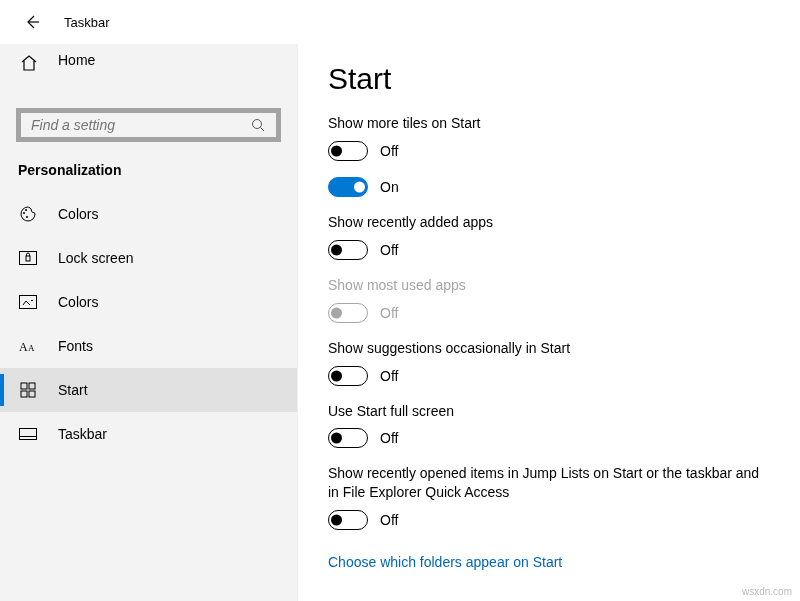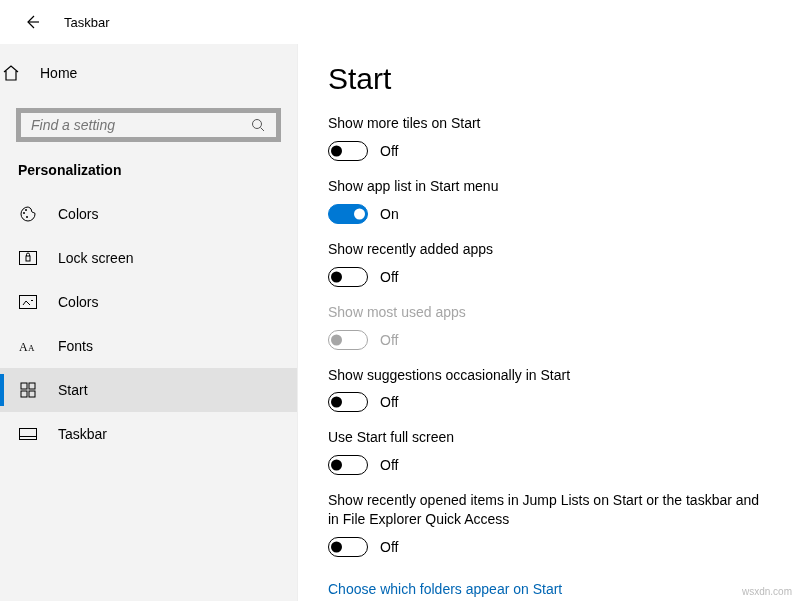--- a/index.html
+++ b/index.html
@@ -41,23 +41,22 @@
     .sidebar {
       width: 298px;
       background: #f3f3f3;
       display: flex;
       flex-direction: column;
       padding-top: 8px;
       border-right: 1px solid #eee;
     }
     .sidebar-row {
       display: flex;
-      align-items: center;
       height: 42px;
-      padding-left: 0;
+      padding-left: 18px;
       cursor: pointer;
     }
     .sidebar-row .icon {
       width: 22px;
       height: 22px;
       display: flex;
       align-items: center;
       justify-content: center;
       margin-right: 18px;
     }
@@ -326,21 +325,20 @@
         <div class="setting">
           <div class="setting-label">Show more tiles on Start</div>
           <div class="toggle-row">
             <div class="toggle off">
               <div class="knob"></div>
             </div>
             <div class="toggle-state">Off</div>
           </div>
         </div>
         <div class="setting">
-          <div class="setting-label">Show app list in Start menu</div>
           <div class="toggle-row">
             <div class="toggle on">
               <div class="knob"></div>
             </div>
             <div class="toggle-state">On</div>
           </div>
         </div>
         <div class="setting">
           <div class="setting-label">Show recently added apps</div>
           <div class="toggle-row">

